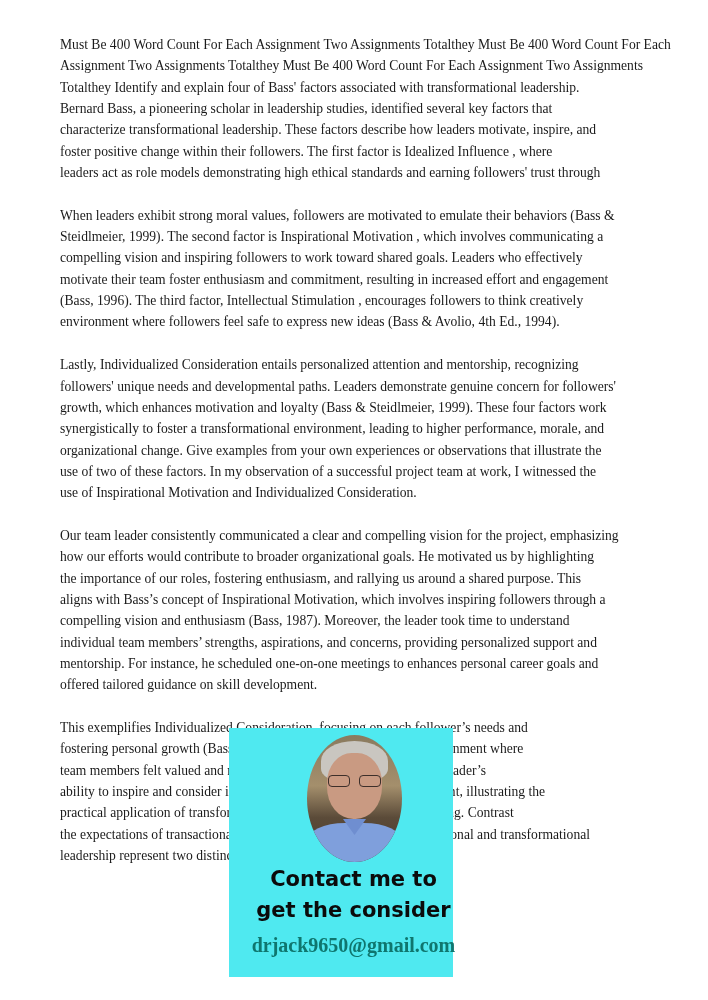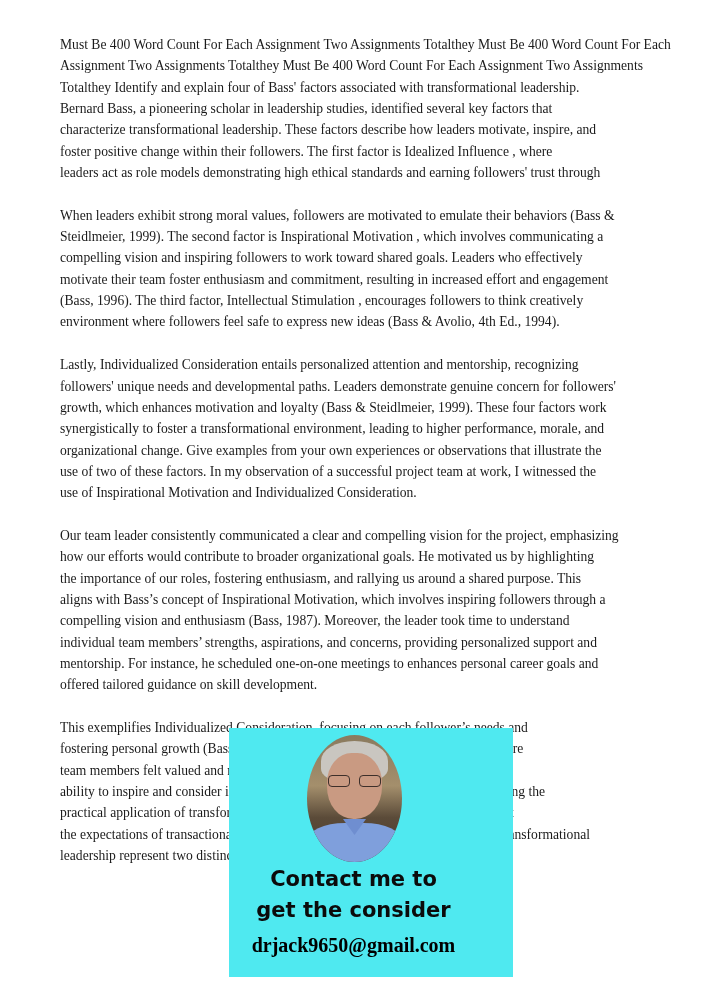--- a/index.html
+++ b/index.html
@@ -29,21 +29,21 @@
       white-space: nowrap;
     }
     .gap {
       display: block;
       height: 21.35px;
     }
     .promo-card {
       position: absolute;
       left: 229px;
       top: 728px;
-      width: 284px;
+      width: 224px;
       height: 249px;
       background: #4fe9f0;
       cursor: pointer;
     }
     .portrait {
       position: absolute;
       left: 78px;
       top: 7px;
       width: 95px;
       height: 127px;
@@ -120,21 +120,21 @@
     .promo-email {
       position: absolute;
       left: 0;
       top: 204px;
       width: 249px;
       text-align: center;
       font-family: "Liberation Serif", "DejaVu Serif", serif;
       font-weight: bold;
       font-size: 20px;
       line-height: 26px;
-      color: #000000;
+      color: #0f766e;
     }
   </style>
 </head>
 <body>
 
 <div class="page">
   <div>
     <span class="line">Must Be 400 Word Count For Each Assignment Two Assignments Totalthey Must Be 400 Word Count For Each</span>
     <span class="line">Assignment Two Assignments Totalthey Must Be 400 Word Count For Each Assignment Two Assignments</span>
     <span class="line">Totalthey Identify and explain four of Bass' factors associated with transformational leadership.</span>

